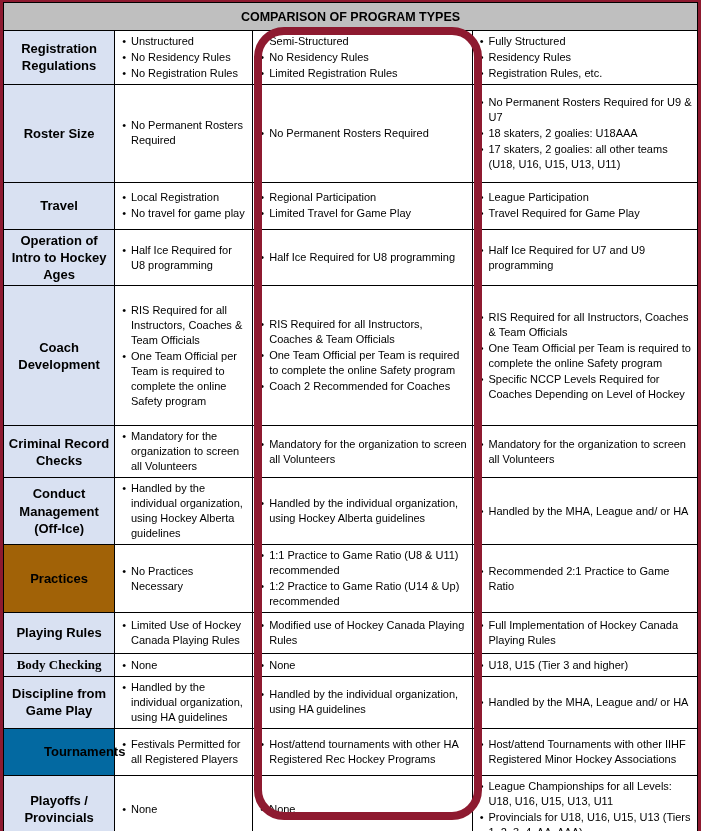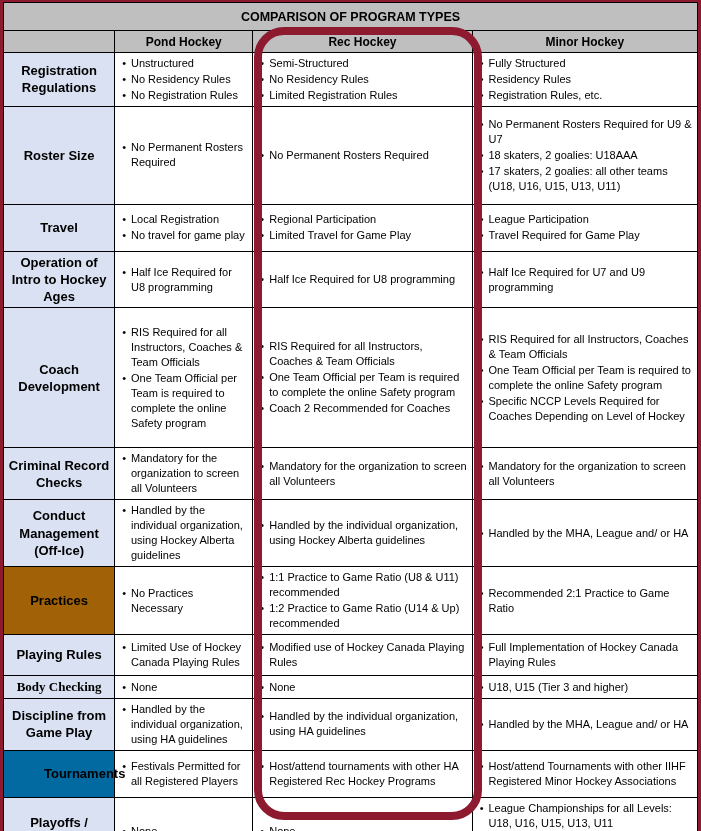--- a/index.html
+++ b/index.html
@@ -78,26 +78,20 @@
       <colgroup>
         <col style="width:111px">
         <col style="width:138px">
         <col style="width:219px">
         <col style="width:225px">
       </colgroup>
       <thead>
         <tr>
           <th class="title-cell" colspan="4" style="background: rgb(191, 191, 191);">COMPARISON OF PROGRAM TYPES</th>
         </tr>
-        <tr>
-          <th class="col-head" style="background: rgb(191, 191, 191);"></th>
-          <th class="col-head" style="background: rgb(191, 191, 191);">Pond Hockey</th>
-          <th class="col-head" style="background: rgb(191, 191, 191);">Rec Hockey</th>
-          <th class="col-head" style="background: rgb(191, 191, 191);">Minor Hockey</th>
-        </tr>
       </thead>
       <tbody>
           <tr style="height: 49px;">
             <th class="row-label" style="background: rgb(217, 225, 242);">Registration Regulations</th>
             <td class="cell col-pond">
               <ul class="bullets">
                 <li>
                   <span class="dot">•</span>
                   <span class="tx">Unstructured</span>
                 </li>

